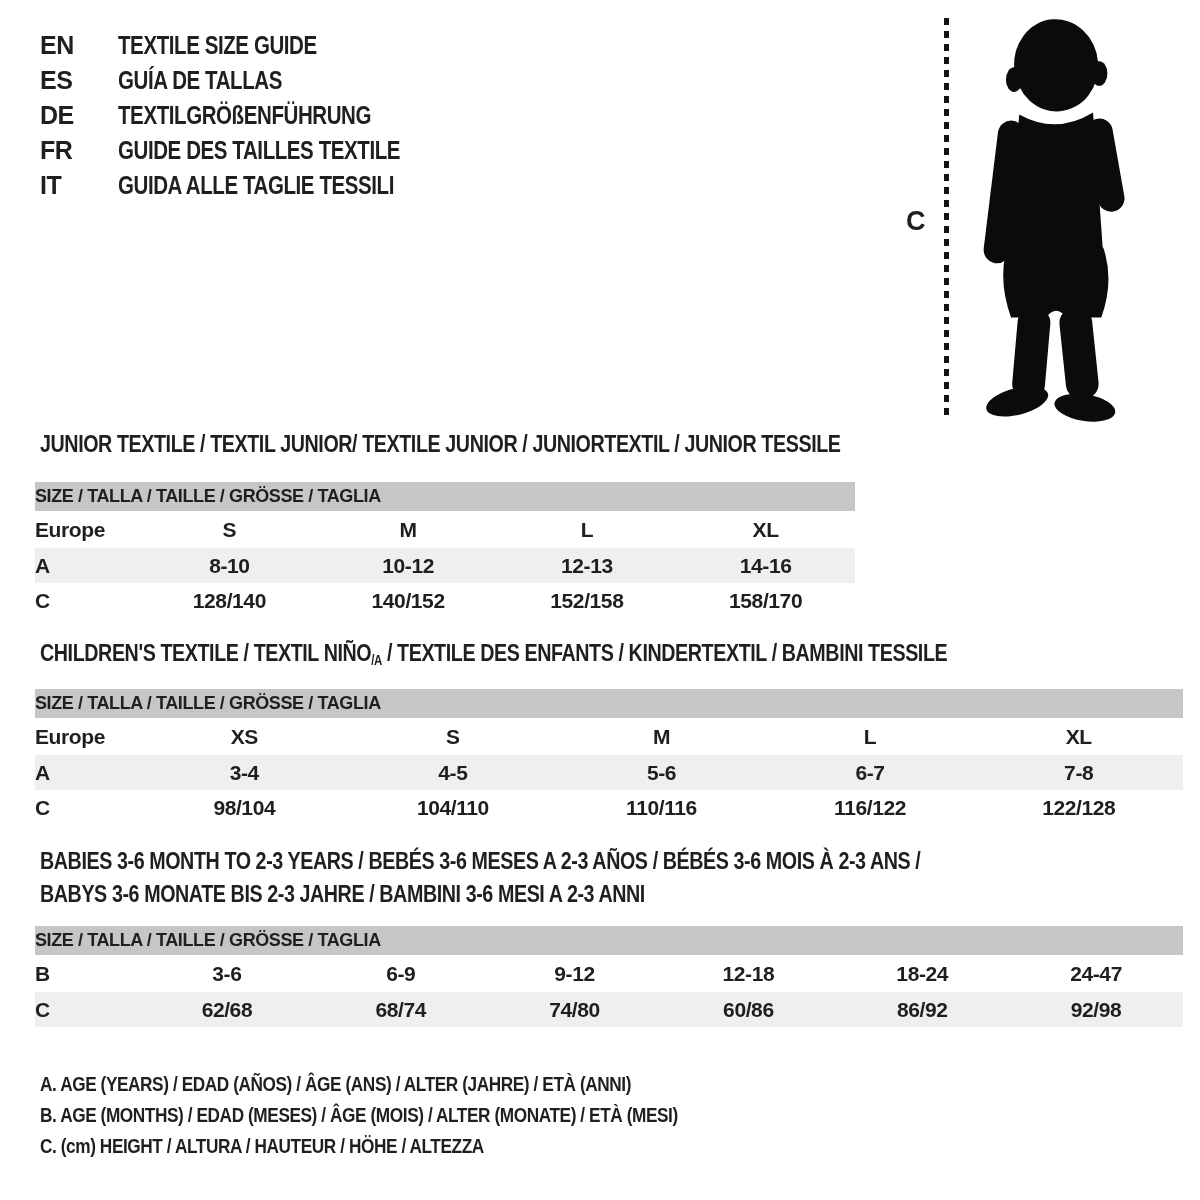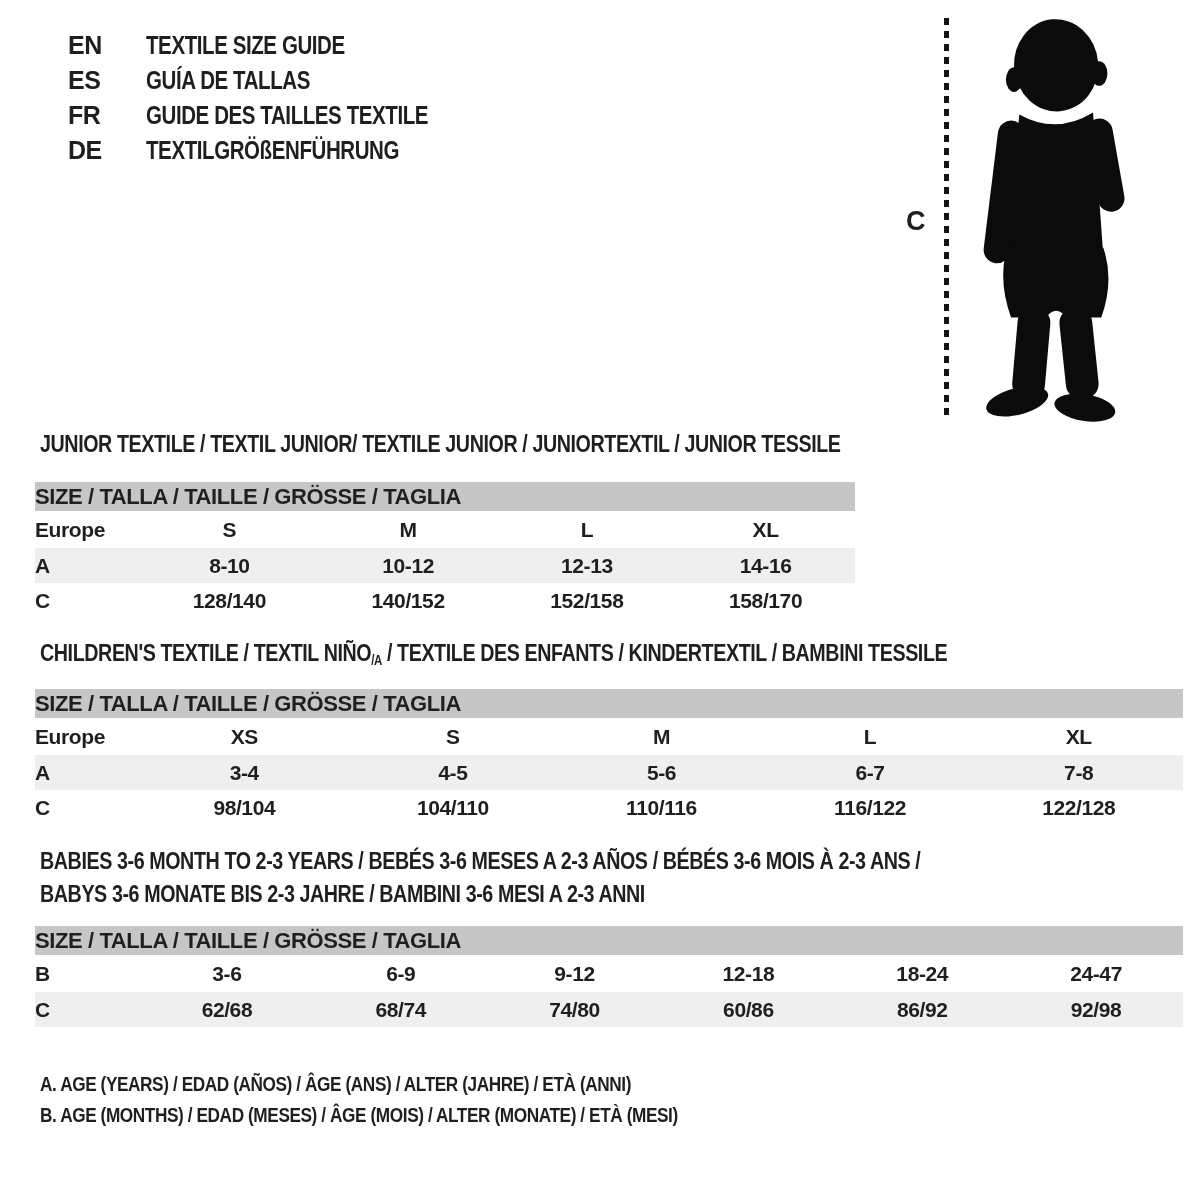--- a/index.html
+++ b/index.html
@@ -5,39 +5,39 @@
   html,body{margin:0;padding:0;}
   body{
     width:1200px;height:1200px;position:relative;overflow:hidden;
     background:#ffffff;color:#1f1f1f;
     font-family:"Liberation Sans",sans-serif;font-weight:bold;
   }
   .cond{transform:scaleX(0.82);transform-origin:0 50%;letter-spacing:-0.5px;white-space:nowrap;display:inline-block;}
 
   
   .lang-list{position:absolute;left:40px;top:28px;}
-  .lang-row{display:flex;height:35px;align-items:center;margin-left:28px;}
+  .lang-row{display:flex;height:35px;align-items:center;}
   .lang-code{width:78px;font-size:25px;letter-spacing:-0.5px;}
   .lang-label{font-size:25px;}
 
   
   .dash-line{position:absolute;left:944px;top:18px;width:5px;height:400px;
     background:repeating-linear-gradient(to bottom,#141414 0 7px,transparent 7px 13px);}
   .c-label{position:absolute;left:906px;top:206px;font-size:27px;}
   .silhouette{position:absolute;left:956px;top:12px;width:188px;height:410px;}
 
   
   .sec-title{position:absolute;left:40px;font-size:24px;}
   .sub-a{font-size:14px;position:relative;top:4px;letter-spacing:-0.5px;}
 
   
   .sg-wrap{position:absolute;left:35px;}
   .sg-table{border-collapse:collapse;table-layout:fixed;width:100%;}
   .sg-table td,.sg-table th{padding:0;font-weight:bold;letter-spacing:-0.4px;}
-  .size-bar{background:#c6c6c6;height:29px;font-size:22px;text-align:left;padding-left:8px;}
+  .size-bar{background:#c6c6c6;height:29px;font-size:18px;text-align:left;padding-left:8px;}
   .row-head{height:37px;}
   .row-data{height:35px;}
   .shaded{background:#efefef;}
   .lbl{text-align:left;padding-left:8px;font-size:21px;}
   .cell{text-align:center;font-size:21px;}
   .col-label{width:105px;}
   .w-junior{top:482px;width:820px;}
   .w-children{top:689px;width:1148px;}
   .w-babies{top:926px;width:1148px;}
   .t-junior{top:430px;}
@@ -55,26 +55,30 @@
 <div class="lang-list">
   <div class="lang-row">
     <span class="lang-code">EN</span>
     <span class="lang-label cond">TEXTILE SIZE GUIDE</span>
   </div>
   <div class="lang-row">
     <span class="lang-code">ES</span>
     <span class="lang-label cond">GUÍA DE TALLAS</span>
   </div>
   <div class="lang-row">
+    <span class="lang-code">DE</span>
+    <span class="lang-label cond">TEXTILGRÖßENFÜHRUNG</span>
+  </div>
+  <div class="lang-row">
     <span class="lang-code">FR</span>
     <span class="lang-label cond">GUIDE DES TAILLES TEXTILE</span>
   </div>
   <div class="lang-row">
-    <span class="lang-code">DE</span>
-    <span class="lang-label cond">TEXTILGRÖßENFÜHRUNG</span>
+    <span class="lang-code">IT</span>
+    <span class="lang-label cond">GUIDA ALLE TAGLIE TESSILI</span>
   </div>
 </div>
 
 <div class="dash-line"></div>
 <div class="c-label">C</div>
 <svg class="silhouette" viewBox="0 0 180 400" aria-hidden="true">
   <g fill="#0b0b0b">
     <ellipse cx="96" cy="52" rx="41" ry="45" transform="rotate(-5 96 52)"></ellipse>
     <ellipse cx="55" cy="66" rx="8" ry="12"></ellipse>
     <ellipse cx="138" cy="60" rx="8" ry="12"></ellipse>
@@ -219,13 +223,16 @@
   </table>
 </div>
 
 <div class="footnotes">
   <div class="footnote">
     <span class="cond">A. AGE (YEARS) / EDAD (AÑOS) / ÂGE (ANS) / ALTER (JAHRE) / ETÀ (ANNI)</span>
   </div>
   <div class="footnote">
     <span class="cond">B. AGE (MONTHS) / EDAD (MESES) / ÂGE (MOIS) / ALTER (MONATE) / ETÀ (MESI)</span>
   </div>
+  <div class="footnote">
+    <span class="cond">C. (cm) HEIGHT / ALTURA / HAUTEUR / HÖHE / ALTEZZA</span>
+  </div>
 </div>
 
 </body></html>

